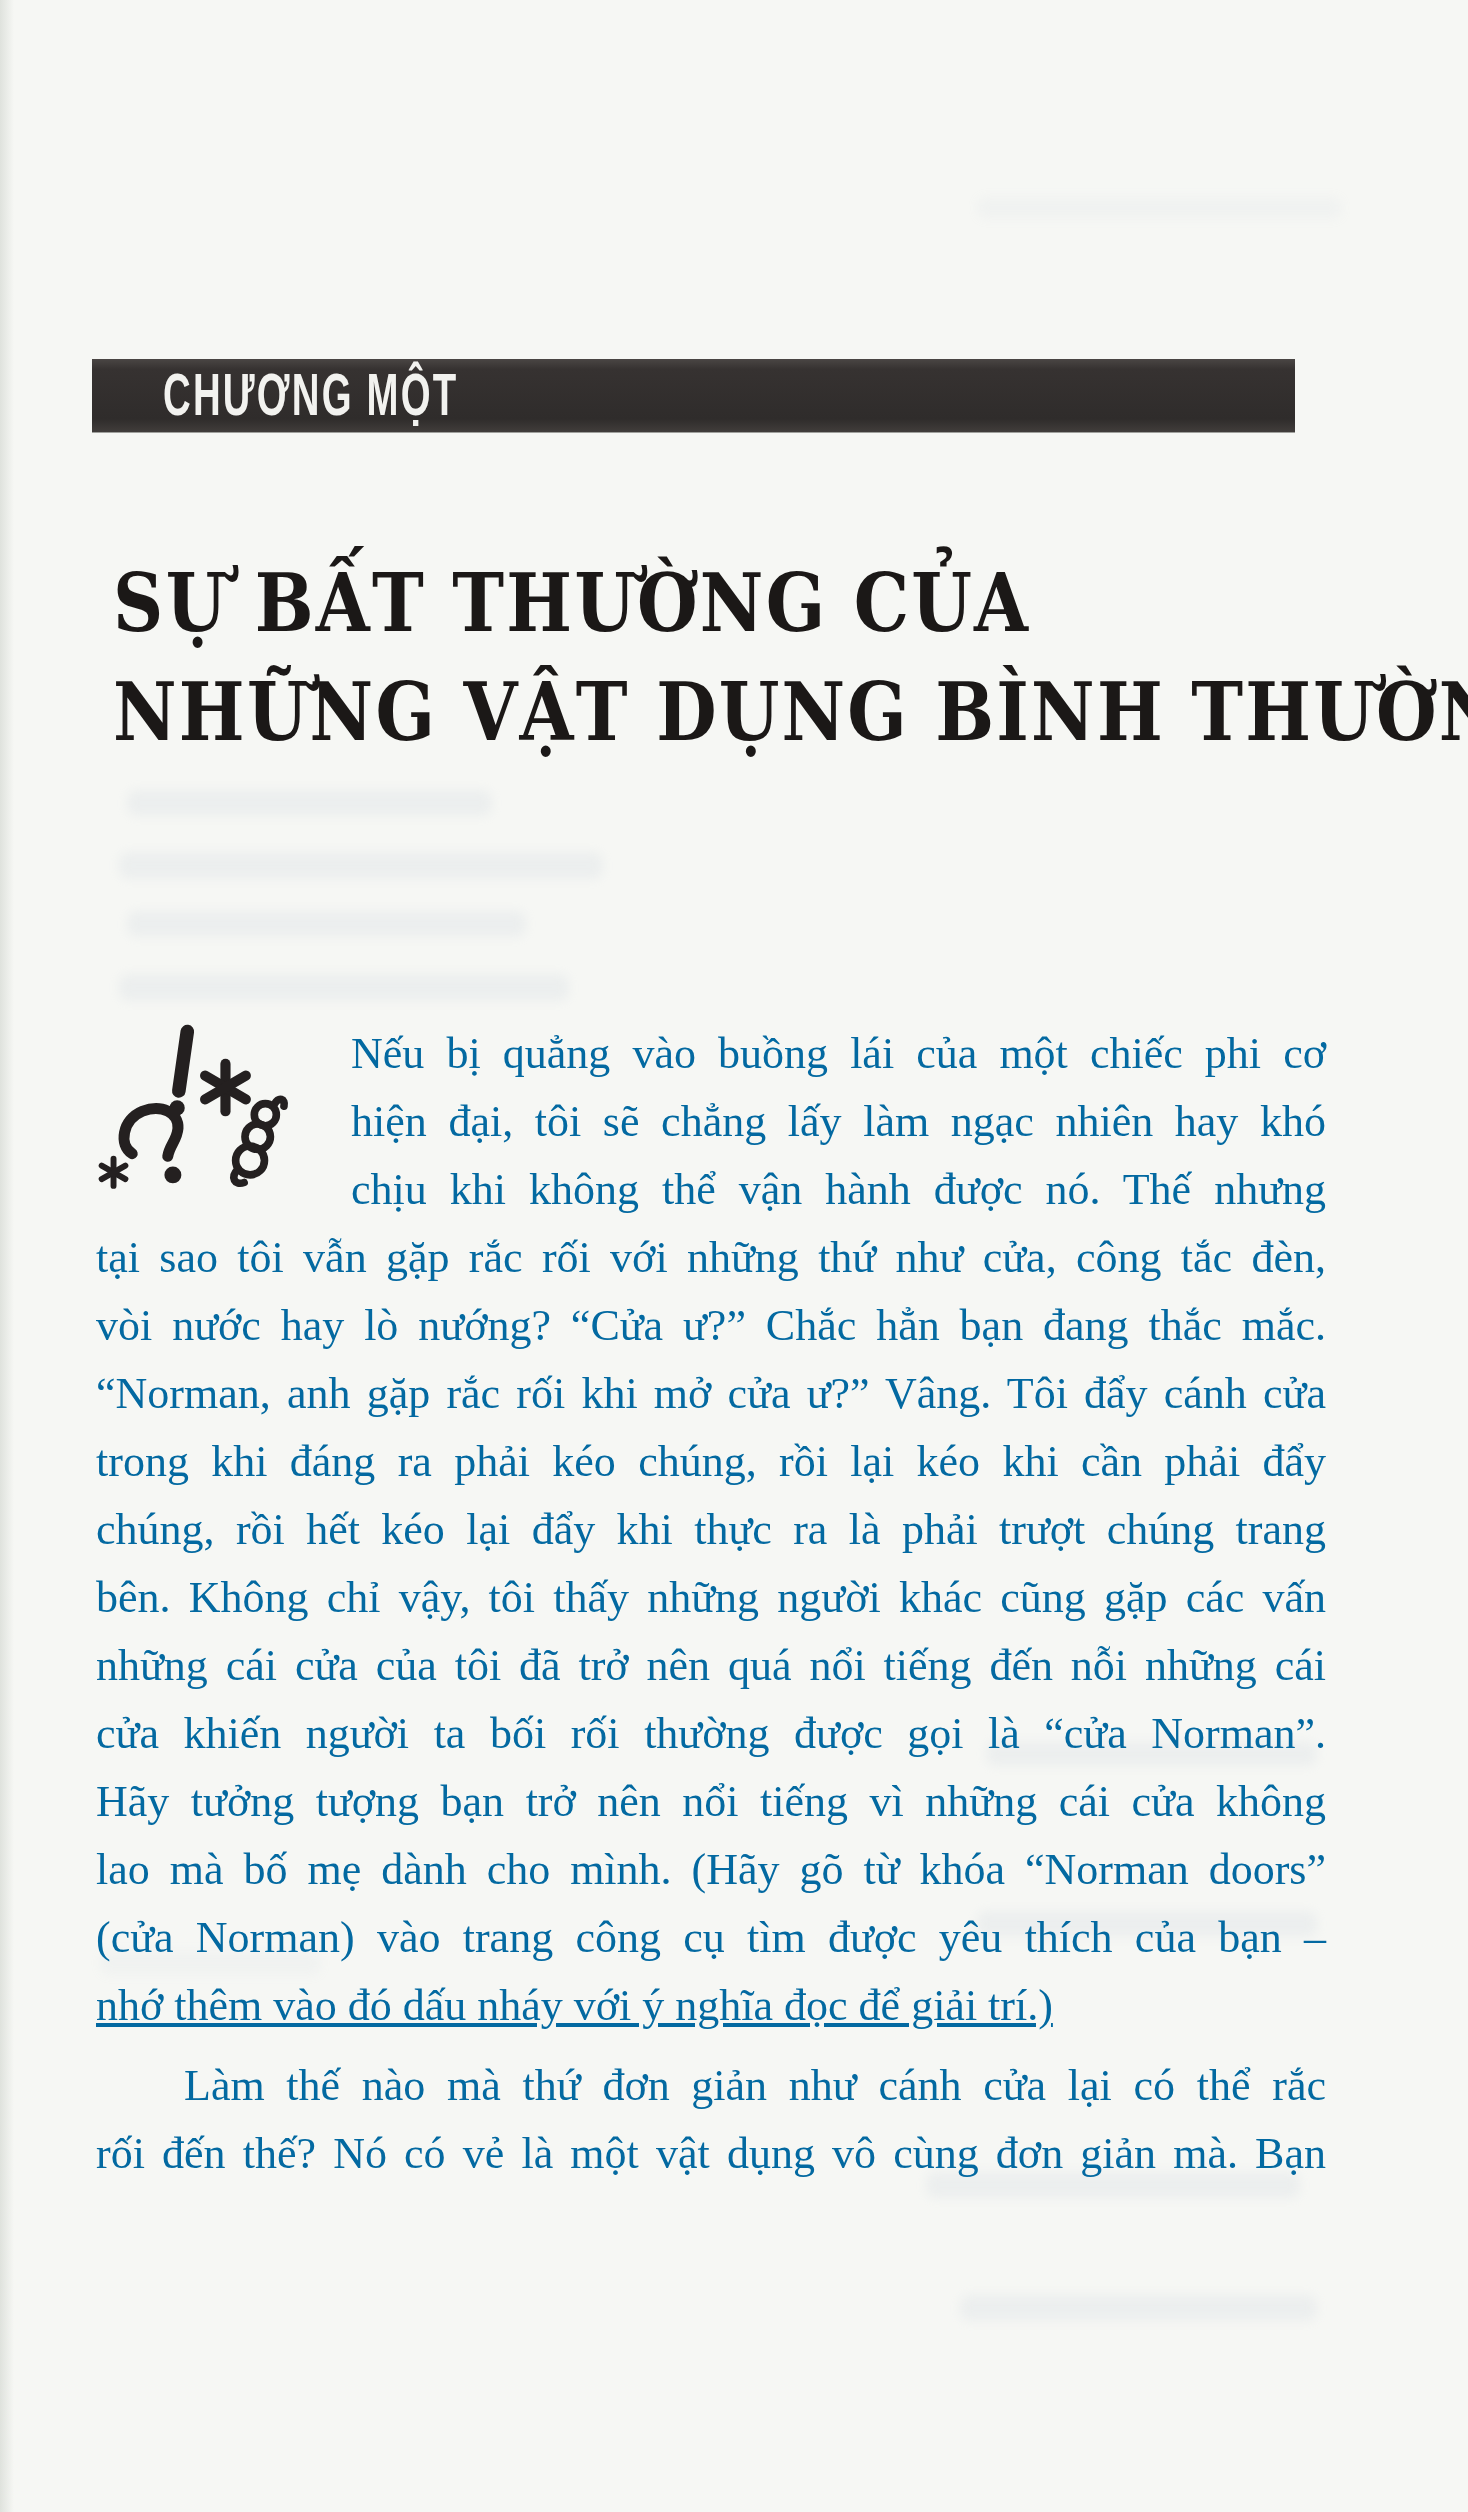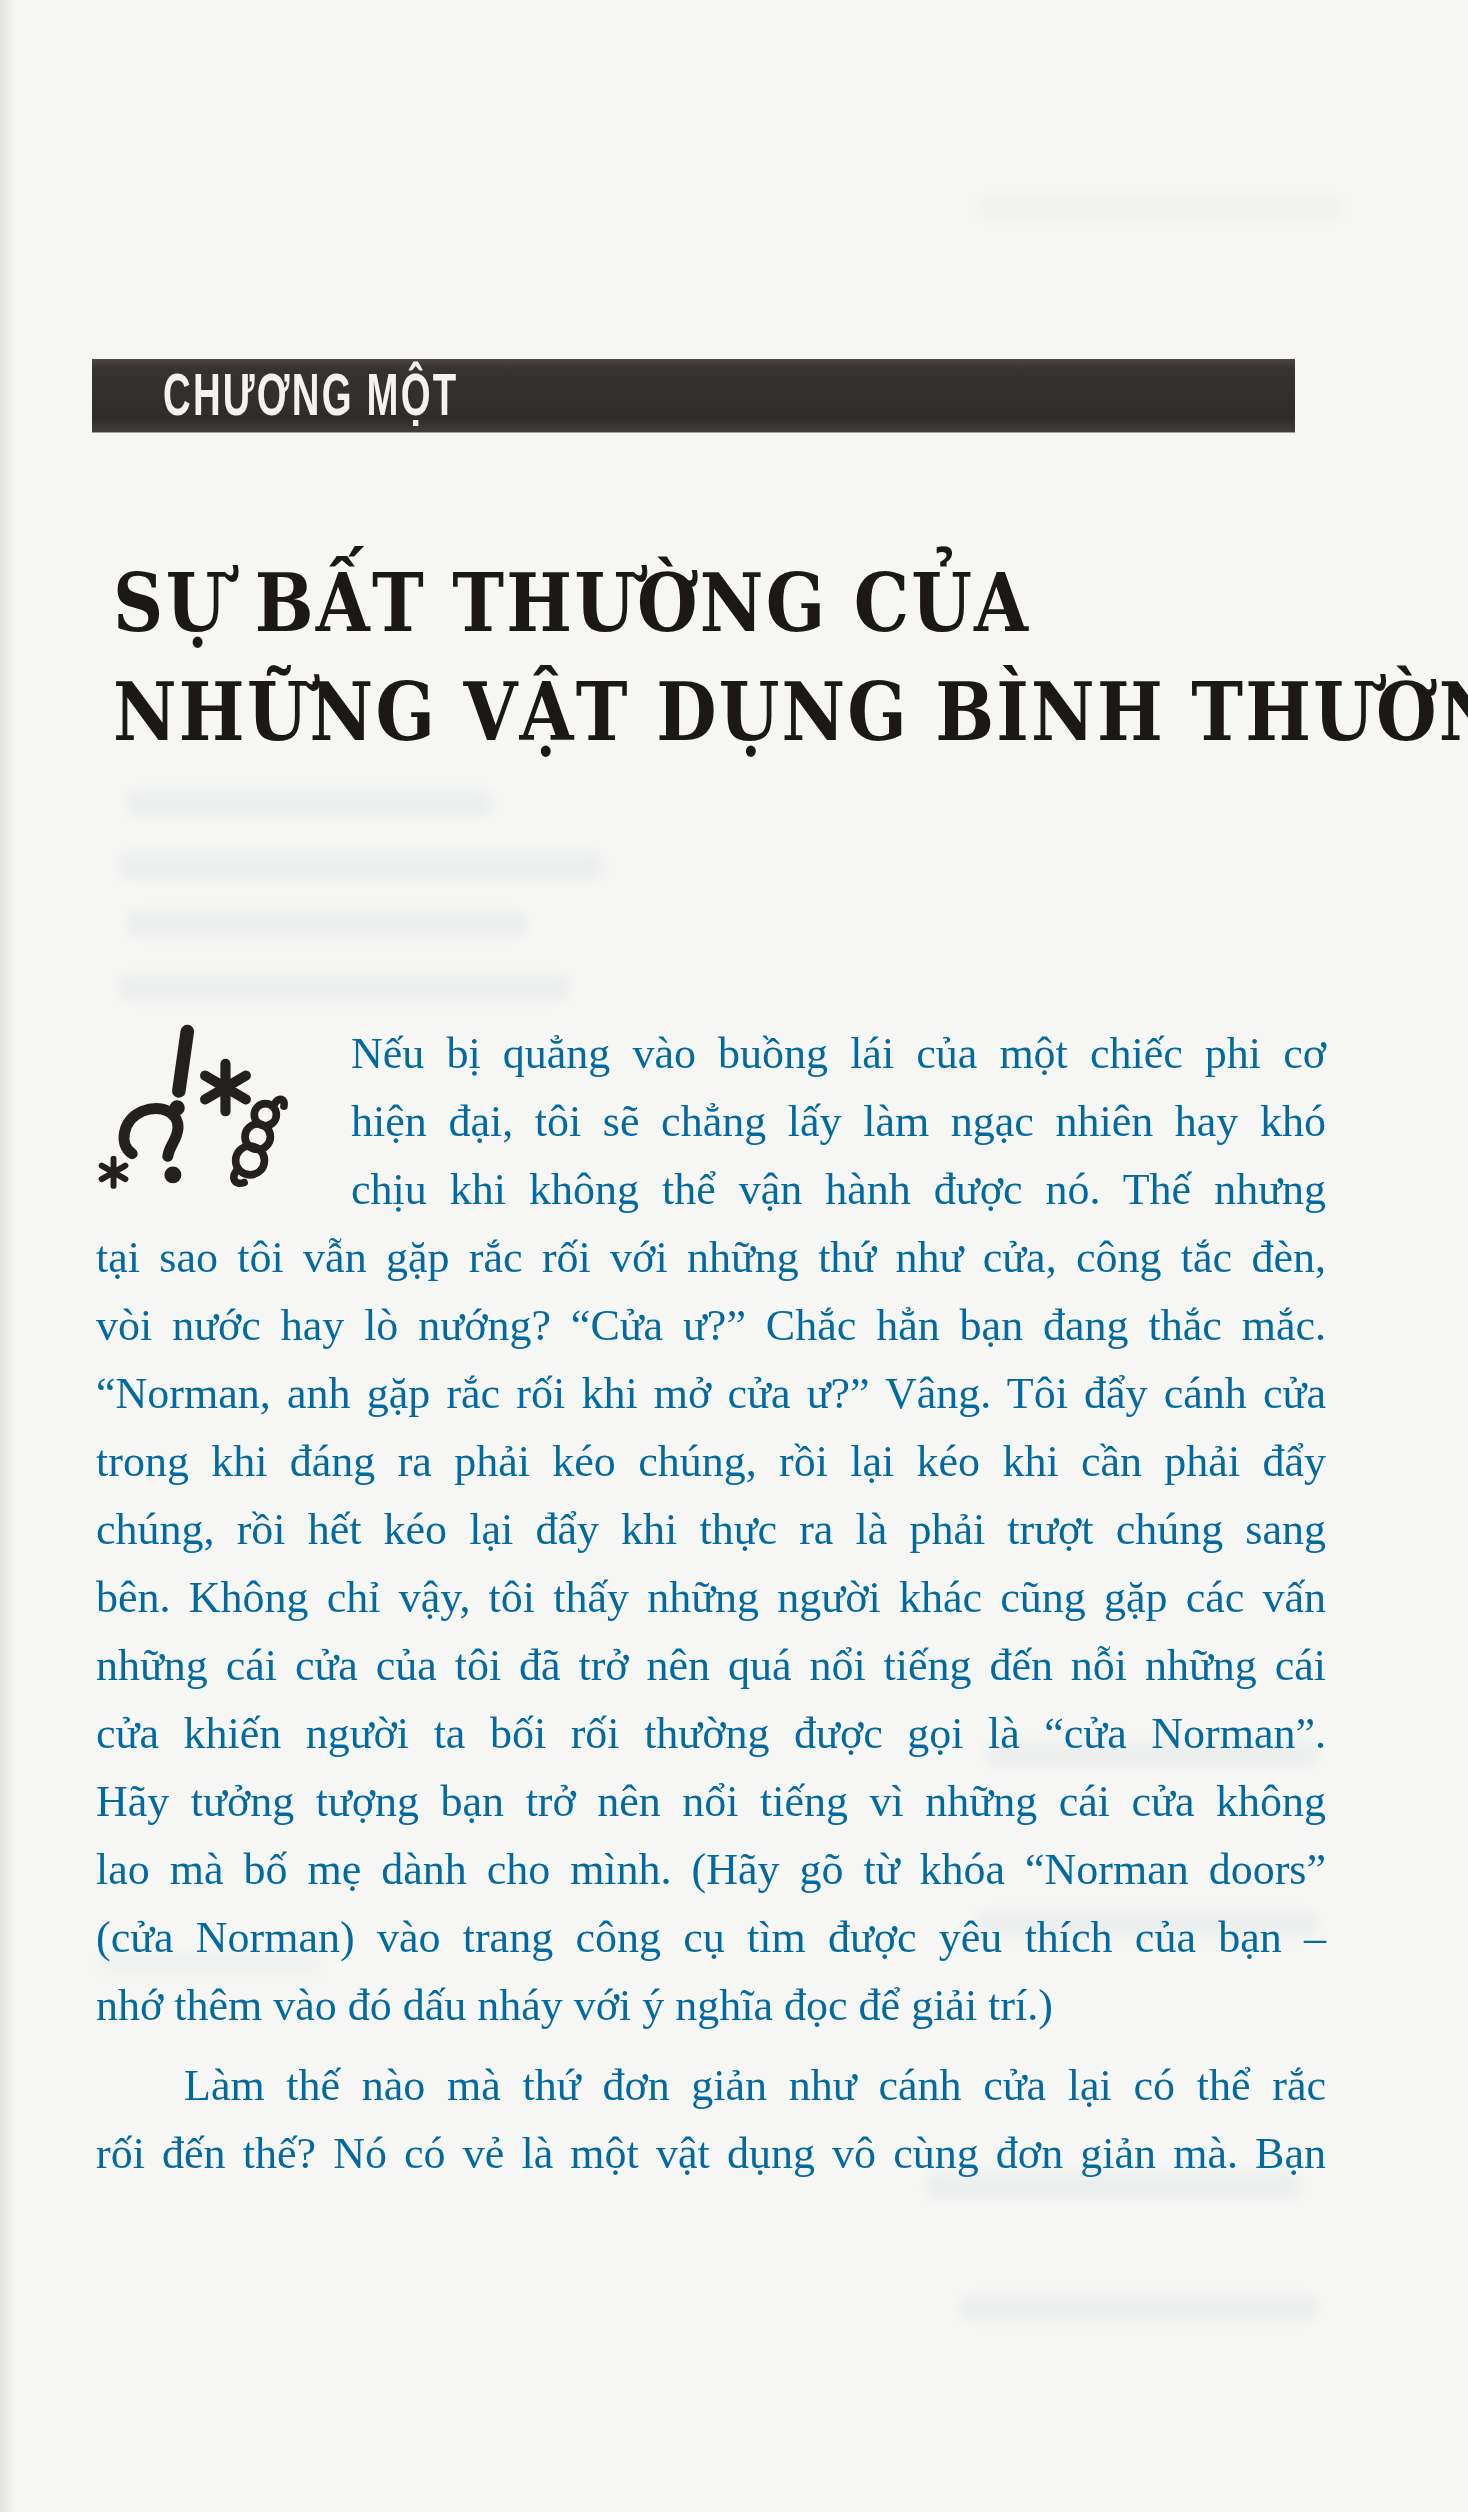--- a/index.html
+++ b/index.html
@@ -54,21 +54,21 @@
     position:absolute; left:96px; top:1020px; width:1230px;
     color:#0369a1;
   }
   .para{ position:relative; }
   .para + .para{ margin-top:12px; }
   .line{
     height:68px; line-height:68px; font-size:44px;
     text-align:justify; text-align-last:justify;
   }
   .line.wrap{ margin-left:255px; }
-  .line.flush-last{ text-align-last:left; }
+  .line.flush-last{ text-align-last:left;text-decoration:underline; }
   .line.indent{ text-indent:88px; }
 </style>
 </head>
 <body>
 
 <div class="page">
 
   <div class="ghost faint" style="left:977px;top:197px;width:365px;height:22px;"></div>
   <div class="ghost" style="left:127px;top:790px;width:365px;height:25.5px;"></div>
   <div class="ghost" style="left:119px;top:852px;width:484px;height:27px;"></div>
@@ -124,21 +124,21 @@
 
   <div class="body-text">
     <div class="para">
         <div class="line wrap">Nếu bị quẳng vào buồng lái của một chiếc phi cơ</div>
         <div class="line wrap">hiện đại, tôi sẽ chẳng lấy làm ngạc nhiên hay khó</div>
         <div class="line wrap">chịu khi không thể vận hành được nó. Thế nhưng</div>
         <div class="line">tại sao tôi vẫn gặp rắc rối với những thứ như cửa, công tắc đèn,</div>
         <div class="line">vòi nước hay lò nướng? “Cửa ư?” Chắc hẳn bạn đang thắc mắc.</div>
         <div class="line">“Norman, anh gặp rắc rối khi mở cửa ư?” Vâng. Tôi đẩy cánh cửa</div>
         <div class="line">trong khi đáng ra phải kéo chúng, rồi lại kéo khi cần phải đẩy</div>
-        <div class="line">chúng, rồi hết kéo lại đẩy khi thực ra là phải trượt chúng sang</div>
+        <div class="line">chúng, rồi hết kéo lại đẩy khi thực ra là phải trượt chúng trang</div>
         <div class="line">bên. Không chỉ vậy, tôi thấy những người khác cũng gặp các vấn</div>
         <div class="line">những cái cửa của tôi đã trở nên quá nổi tiếng đến nỗi những cái</div>
         <div class="line">cửa khiến người ta bối rối thường được gọi là “cửa Norman”.</div>
         <div class="line">Hãy tưởng tượng bạn trở nên nổi tiếng vì những cái cửa không</div>
         <div class="line">lao mà bố mẹ dành cho mình. (Hãy gõ từ khóa “Norman doors”</div>
         <div class="line">(cửa Norman) vào trang công cụ tìm được yêu thích của bạn –</div>
         <div class="line flush-last">nhớ thêm vào đó dấu nháy với ý nghĩa đọc để giải trí.)</div>
       </div>
     <div class="para">
         <div class="line indent">Làm thế nào mà thứ đơn giản như cánh cửa lại có thể rắc</div>

